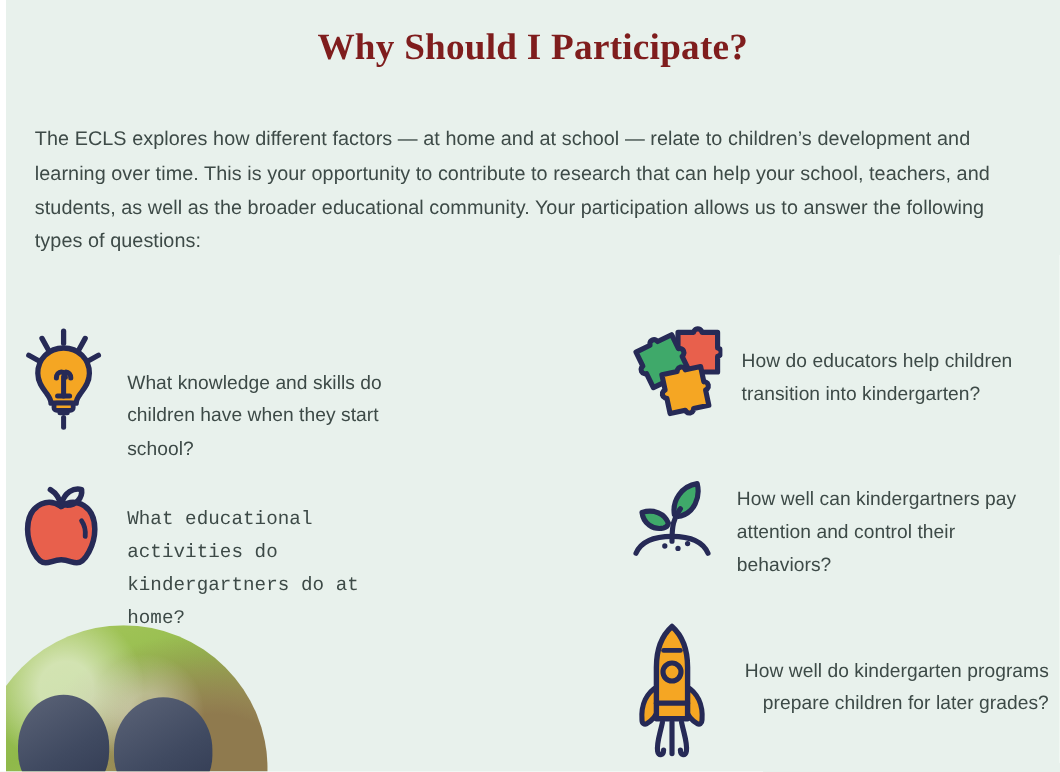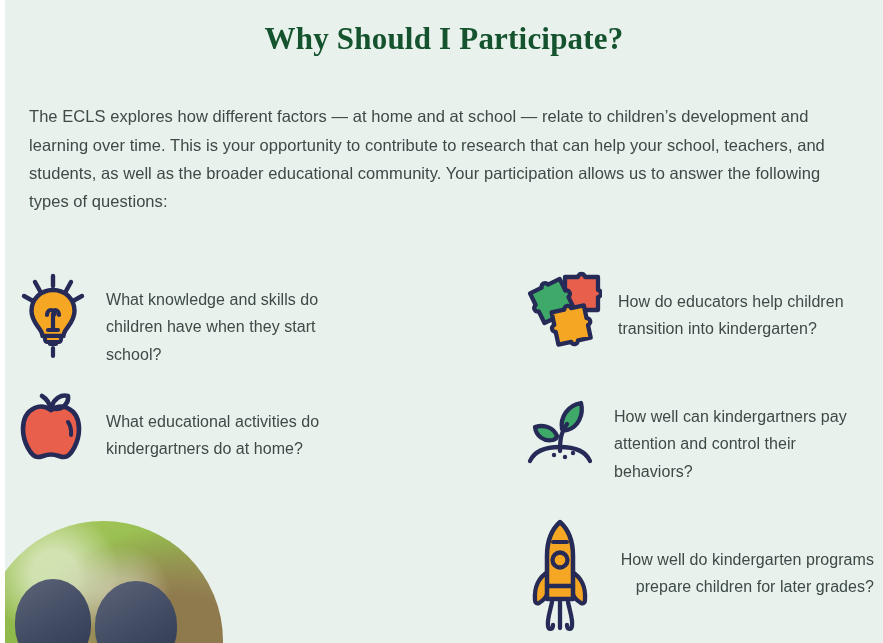--- a/index.html
+++ b/index.html
@@ -24,21 +24,21 @@
     height: 643px;
     background: #e8f1ec;
     overflow: hidden;
   }
 
   
   .page-title {
     font-family: "Liberation Serif", serif;
     font-weight: bold;
     font-size: 31px;
-    color: #14532d;
+    color: #7f1d1d;
     text-align: center;
     letter-spacing: 0.2px;
     padding-top: 20px;
     line-height: 1.2;
   }
 
   
   .intro {
     margin: 45px 30px 0 24px;
     font-size: 16.5px;
@@ -68,26 +68,26 @@
 
   .qa-text {
     font-size: 16px;
     line-height: 1.72;
     color: #3d4a47;
     letter-spacing: 0.05px;
   }
 
   
   #item-knowledge   { left: 13px;  top: 22px;  width: 330px; }
-  #item-activities  { left: 13px;  top: 140px; width: 330px; }
+  #item-activities  { left: 13px;  top: 152px; width: 330px; font-family: Liberation Mono, monospace; }
   #item-transition  { left: 519px; top: 22px;  width: 345px; }
   #item-attention   { left: 519px; top: 147px; width: 350px; }
   #item-programs    { left: 519px; top: 268px; width: 350px; text-align: right; }
 
-  #item-knowledge  .qa-text { margin-left: 18px; margin-top: 16px; width: 240px; }
+  #item-knowledge  .qa-text { margin-left: 18px; margin-top: 36px; width: 240px; }
   #item-activities .qa-text { margin-left: 22px; margin-top: 20px; width: 245px; }
   #item-transition .qa-text { margin-left: 16px; margin-top: 18px; width: 260px; }
   #item-attention  .qa-text { margin-left: 18px; margin-top: 8px;  width: 265px; }
   #item-programs   .qa-text { margin-left: 18px; margin-top: 30px; width: 262px; }
 
   
   .photo-circle {
     position: absolute;
     left: -22px;
     bottom: -118px;

